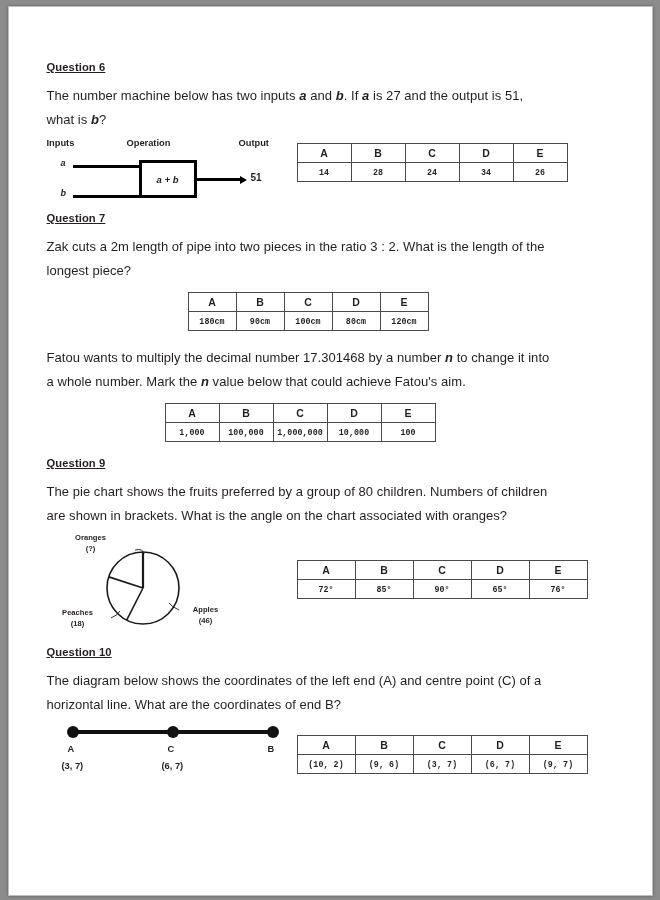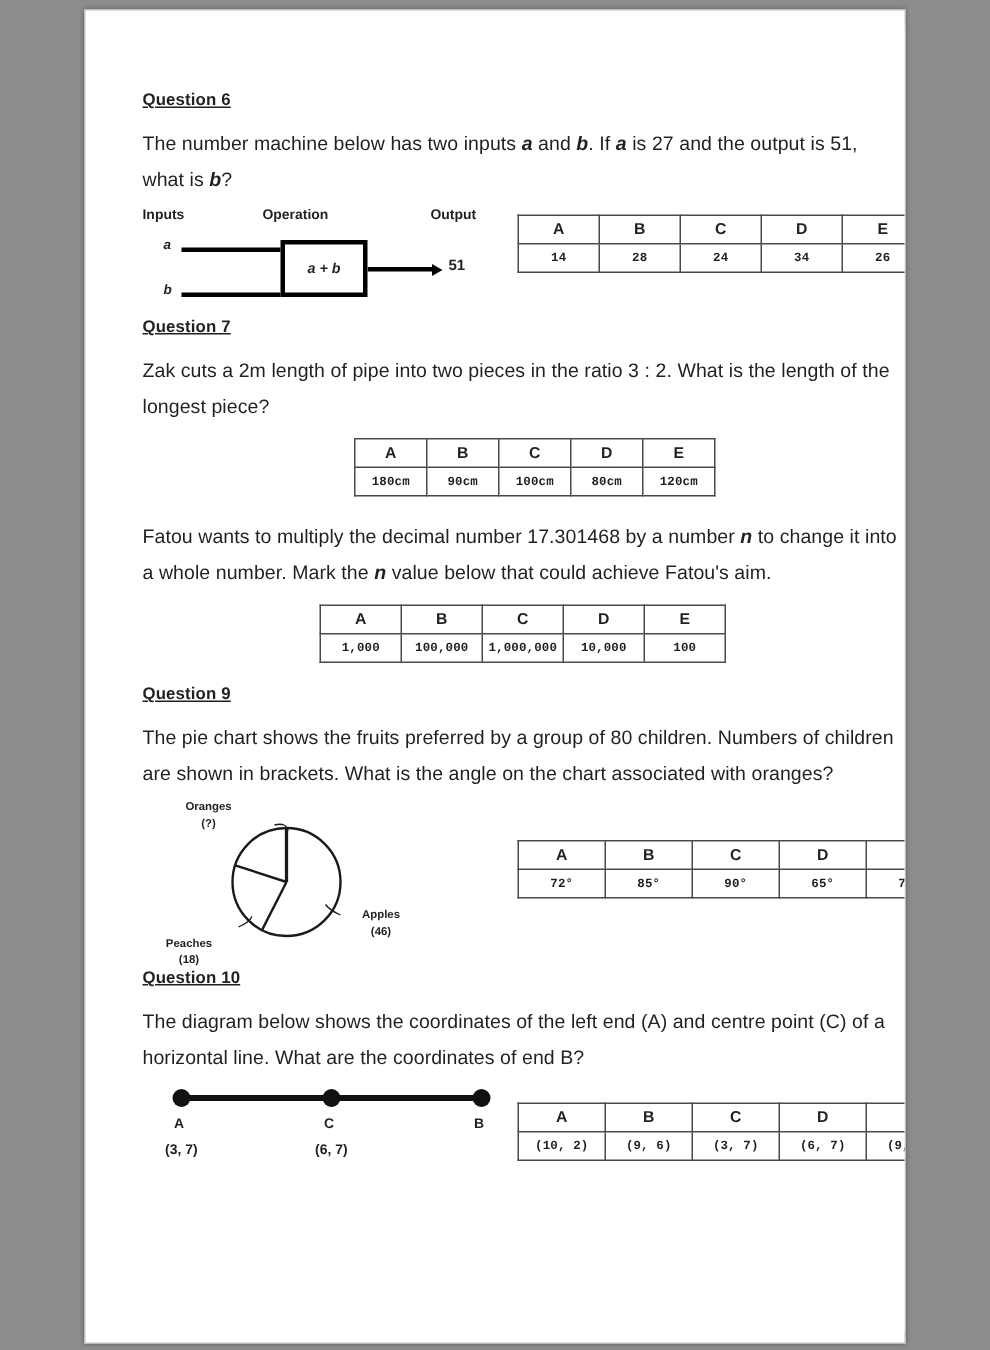--- a/index.html
+++ b/index.html
@@ -7,21 +7,21 @@
     margin: 0; padding: 0;
     background: #8c8c8c;
   }
   body {
     width: 660px; height: 900px;
     font-family: "Liberation Sans", sans-serif;
     display: flex; align-items: flex-start; justify-content: center;
   }
   .page {
     position: relative;
-    width: 548px; height: 890px;
+    width: 645px; height: 890px;
     margin-top: 6px;
     background: #ffffff;
     border: 1px solid #bdbdbd;
     box-shadow: 0 0 3px rgba(0,0,0,0.35);
     overflow: hidden;
   }
   .sheet {
     position: absolute;
     left: 16px; top: 10px;
     width: 592px; height: 870px;
@@ -281,21 +281,21 @@
         </svg>
 
         <div class="pie-lbl" style="left:8px; top:1px; width:56px;">
           <span>Oranges</span><br>
           <span>(?)</span>
         </div>
         <div class="pie-lbl" style="left:128px; top:73px; width:46px;">
           <span>Apples</span><br>
           <span>(46)</span>
         </div>
-        <div class="pie-lbl" style="left:-4px; top:92px; width:54px;">
+        <div class="pie-lbl" style="left:-4px; top:76px; width:54px;">
           <span>Peaches</span><br>
           <span>(18)</span>
         </div>
       </div>
 
       <div class="q9table">
         <table class="opts">
           <tbody>
                 <tr>
             <th style="width:58px">A</th>

